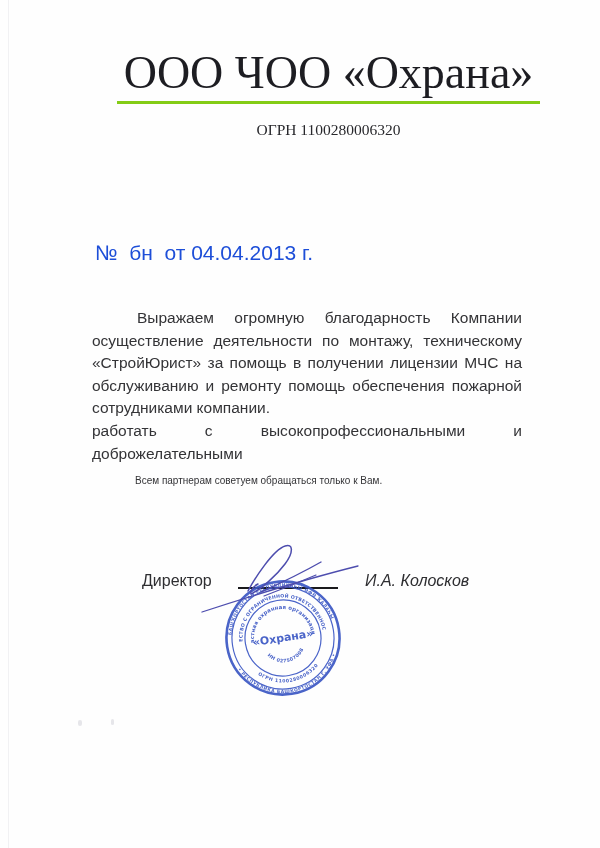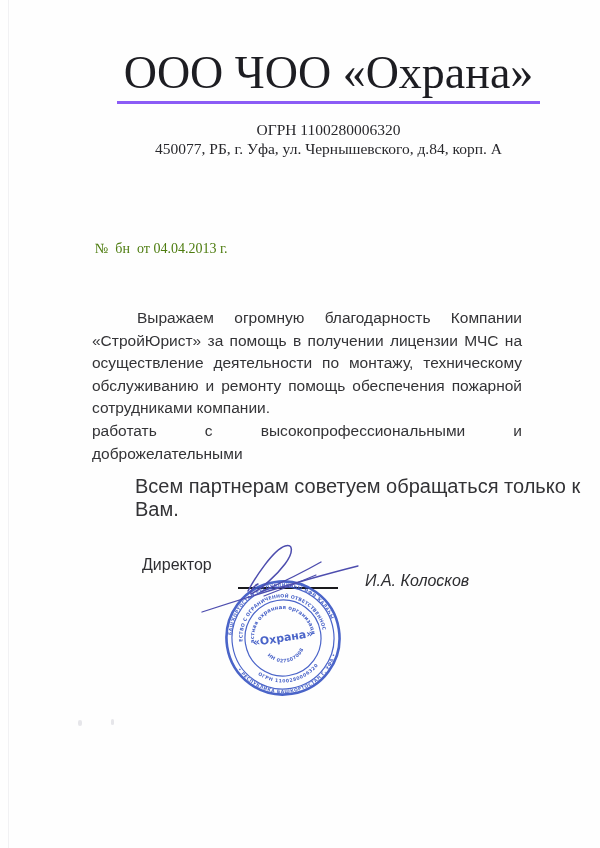--- a/index.html
+++ b/index.html
@@ -14,44 +14,44 @@
   }
   .title-wrap {
     position:absolute; top:50px; left:56px; width:545px;
     text-align:center; line-height:1;
   }
   .title-text {
     display:inline-block;
     font-family:"Liberation Serif", serif;
     font-size:46px; color:#1d1d22;
     padding:0 7px 5px 7px;
-    border-bottom:3px solid #8b5cf6;
+    border-bottom:3px solid #84cc16;
   }
   .info-block {
     position:absolute; top:121px; left:56px; width:545px;
     text-align:center;
     font-family:"Liberation Serif", serif;
     font-size:15.5px; line-height:18.5px; color:#28282c;
   }
   .ref-line {
     position:absolute; top:241px; left:95px;
-    font-size:14px; color:#4d7c0f; white-space:pre;font-family:Liberation Serif, serif;
+    font-size:21px; color:#1d4ed8; white-space:pre;
   }
   .body-block {
     position:absolute; top:307px; left:92px; width:430px;
     font-size:15.5px; line-height:22.6px; color:#333336;
   }
   .jl { text-align:justify; text-align-last:justify; -moz-text-align-last:justify; }
   .jl.first { text-indent:45px; }
   .jl.last { text-align-last:left; -moz-text-align-last:left; }
   .closing-line {
     position:absolute; top:475px; left:135px;
-    font-size:20px; color:#333336;
+    font-size:10px; color:#333336;
   }
-  .sig-role { position:absolute; top:556px; left:142px; font-size:16px; color:#2e2e31; }
+  .sig-role { position:absolute; top:572px; left:142px; font-size:16px; color:#2e2e31; }
   .sig-name { position:absolute; top:572px; left:365px; font-size:16px; color:#2e2e31;font-style:italic; }
   .sig-line {
     position:absolute; top:587px; left:238px; width:100px; height:0;
     border-top:2px solid #1a1a1d;
   }
   .stamp-svg { position:absolute; left:223px; top:578px; width:120px; height:120px; opacity:.92; }
   .pen-svg { position:absolute; left:195px; top:538px; width:170px; height:80px; }
   .speck { position:absolute; background:#d9d9de; border-radius:2px; opacity:.65; }
   .speck.a { left:78px; top:720px; width:4px; height:6px; }
   .speck.b { left:111px; top:719px; width:3px; height:6px; }
@@ -63,29 +63,28 @@
 <div class="page">
 
   <div class="paper-edge"></div>
 
   <div class="title-wrap">
     <span class="title-text">ООО ЧОО «Охрана»</span>
   </div>
 
   <div class="info-block">
     <div>ОГРН 1100280006320</div>
-    <div>450077, РБ, г. Уфа, ул. Чернышевского, д.84, корп. А</div>
   </div>
 
   <div class="ref-line">№  бн  от 04.04.2013 г.</div>
 
   <div class="body-block">
     <div class="jl first">Выражаем огромную благодарность Компании</div>
+    <div class="jl">осуществление деятельности по монтажу, техническому</div>
     <div class="jl">«СтройЮрист» за помощь в получении лицензии МЧС на</div>
-    <div class="jl">осуществление деятельности по монтажу, техническому</div>
     <div class="jl">обслуживанию и ремонту помощь обеспечения пожарной</div>
     <div class="jl last">сотрудниками компании.</div>
     <div class="jl">работать с высокопрофессиональными и доброжелательными</div>
   </div>
 
   <div class="closing-line">Всем партнерам советуем обращаться только к Вам.</div>
 
   <div class="sig-role">Директор</div>
   <div class="sig-line"></div>
   <div class="sig-name">И.А. Колосков</div>

